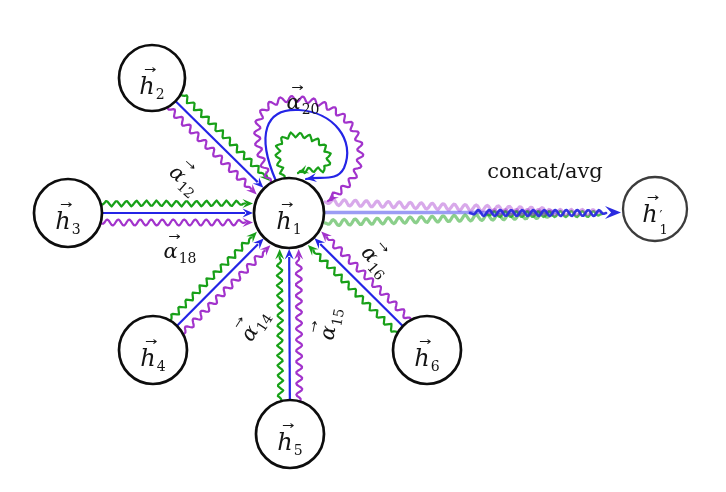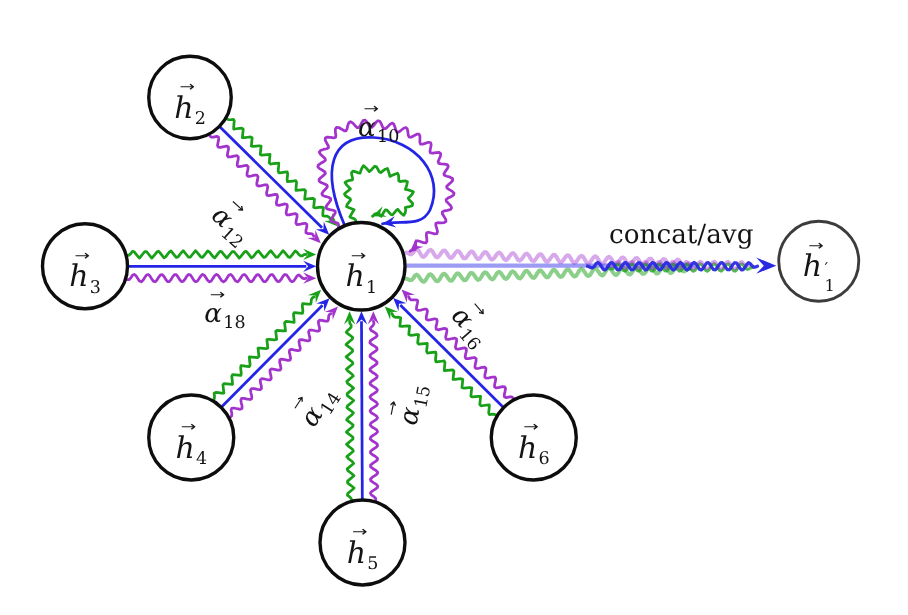--- a/index.html
+++ b/index.html
@@ -91,21 +91,21 @@
       </g>
       <circle cx="289" cy="213" r="35" fill="#ffffff" stroke="#0D0D0D" stroke-width="2.7"></circle>
       <circle cx="152" cy="78" r="33" fill="#ffffff" stroke="#0D0D0D" stroke-width="2.7"></circle>
       <circle cx="68" cy="213" r="34" fill="#ffffff" stroke="#0D0D0D" stroke-width="2.7"></circle>
       <circle cx="153" cy="350" r="34" fill="#ffffff" stroke="#0D0D0D" stroke-width="2.7"></circle>
       <circle cx="290" cy="434" r="34" fill="#ffffff" stroke="#0D0D0D" stroke-width="2.7"></circle>
       <circle cx="427" cy="350" r="34" fill="#ffffff" stroke="#0D0D0D" stroke-width="2.7"></circle>
       <circle cx="655" cy="209" r="32" fill="#ffffff" stroke="#3C3C3C" stroke-width="2.3"></circle>
     </svg>
   <div id="labels">
-    <div class="olabel" style="left: 545px; top: 187px;">concat/avg</div>
+    <div class="olabel" style="left: 545px; top: 171px;">concat/avg</div>
   <div class="mlabel node-lbl" style="left: 289px; top: 213px; transform: translate(-50%, -50%) rotate(0deg);"><span class="mvec">
           <span class="arr">→</span>
           <span class="row">
             <span class="base">h</span>
             <span class="subscript">1</span>
           </span>
         </span></div>
       <div class="mlabel node-lbl" style="left: 152px; top: 78px; transform: translate(-50%, -50%) rotate(0deg);"><span class="mvec">
           <span class="arr">→</span>
           <span class="row">
@@ -148,21 +148,21 @@
             <span class="supsub">
               <span class="prime">′</span>
               <span class="sub">1</span>
             </span>
           </span>
         </span></div>
       <div class="mlabel alpha-lbl" style="left: 303px; top: 94px; transform: translate(-50%, -50%) rotate(0deg);"><span class="mvec">
           <span class="arr">→</span>
           <span class="row">
             <span class="base">α</span>
-            <span class="subscript">10</span>
+            <span class="subscript">20</span>
           </span>
         </span></div>
       <div class="mlabel alpha-lbl" style="left: 190px; top: 174px; transform: translate(-50%, -50%) rotate(42deg);"><span class="mvec">
           <span class="arr">→</span>
           <span class="row">
             <span class="base">α</span>
             <span class="subscript">12</span>
           </span>
         </span></div>
       <div class="mlabel alpha-lbl" style="left: 180px; top: 243px; transform: translate(-50%, -50%) rotate(0deg);"><span class="mvec">

